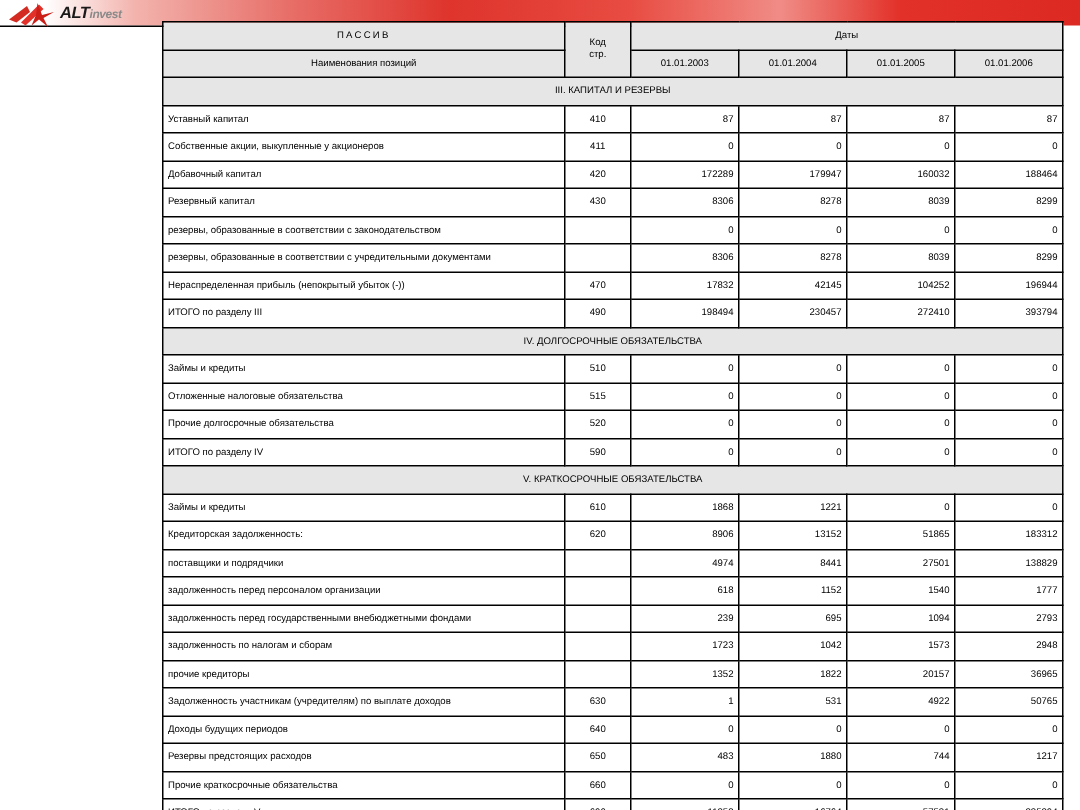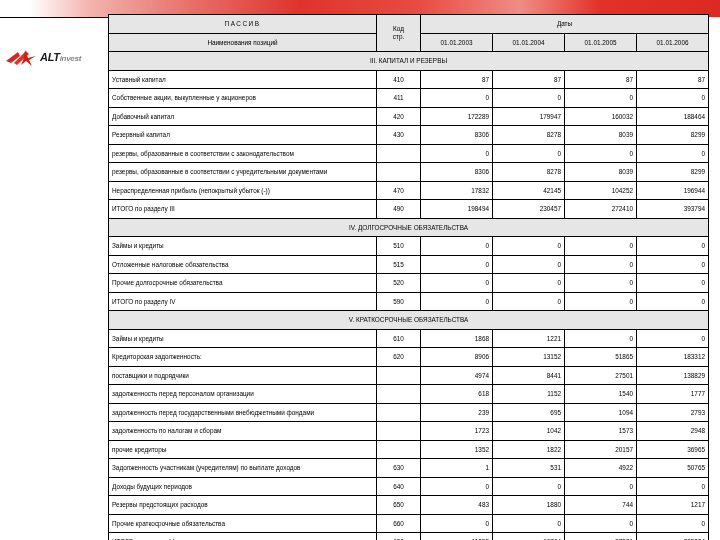--- a/index.html
+++ b/index.html
@@ -38,21 +38,20 @@
     height: 1px;
     background: #000000;
   }
 
   
   .logo {
     position: absolute;
     left: 4px; top: 1px;
     width: 130px;
     height: 18px;
-    margin-top: 48px;
   }
   .logo-mark {
     position: absolute;
     left: 0; top: 0;
     width: 40px; height: 18px;
   }
   .logo-text {
     position: absolute;
     left: 36px; top: 2px;
     font-size: 11px;

